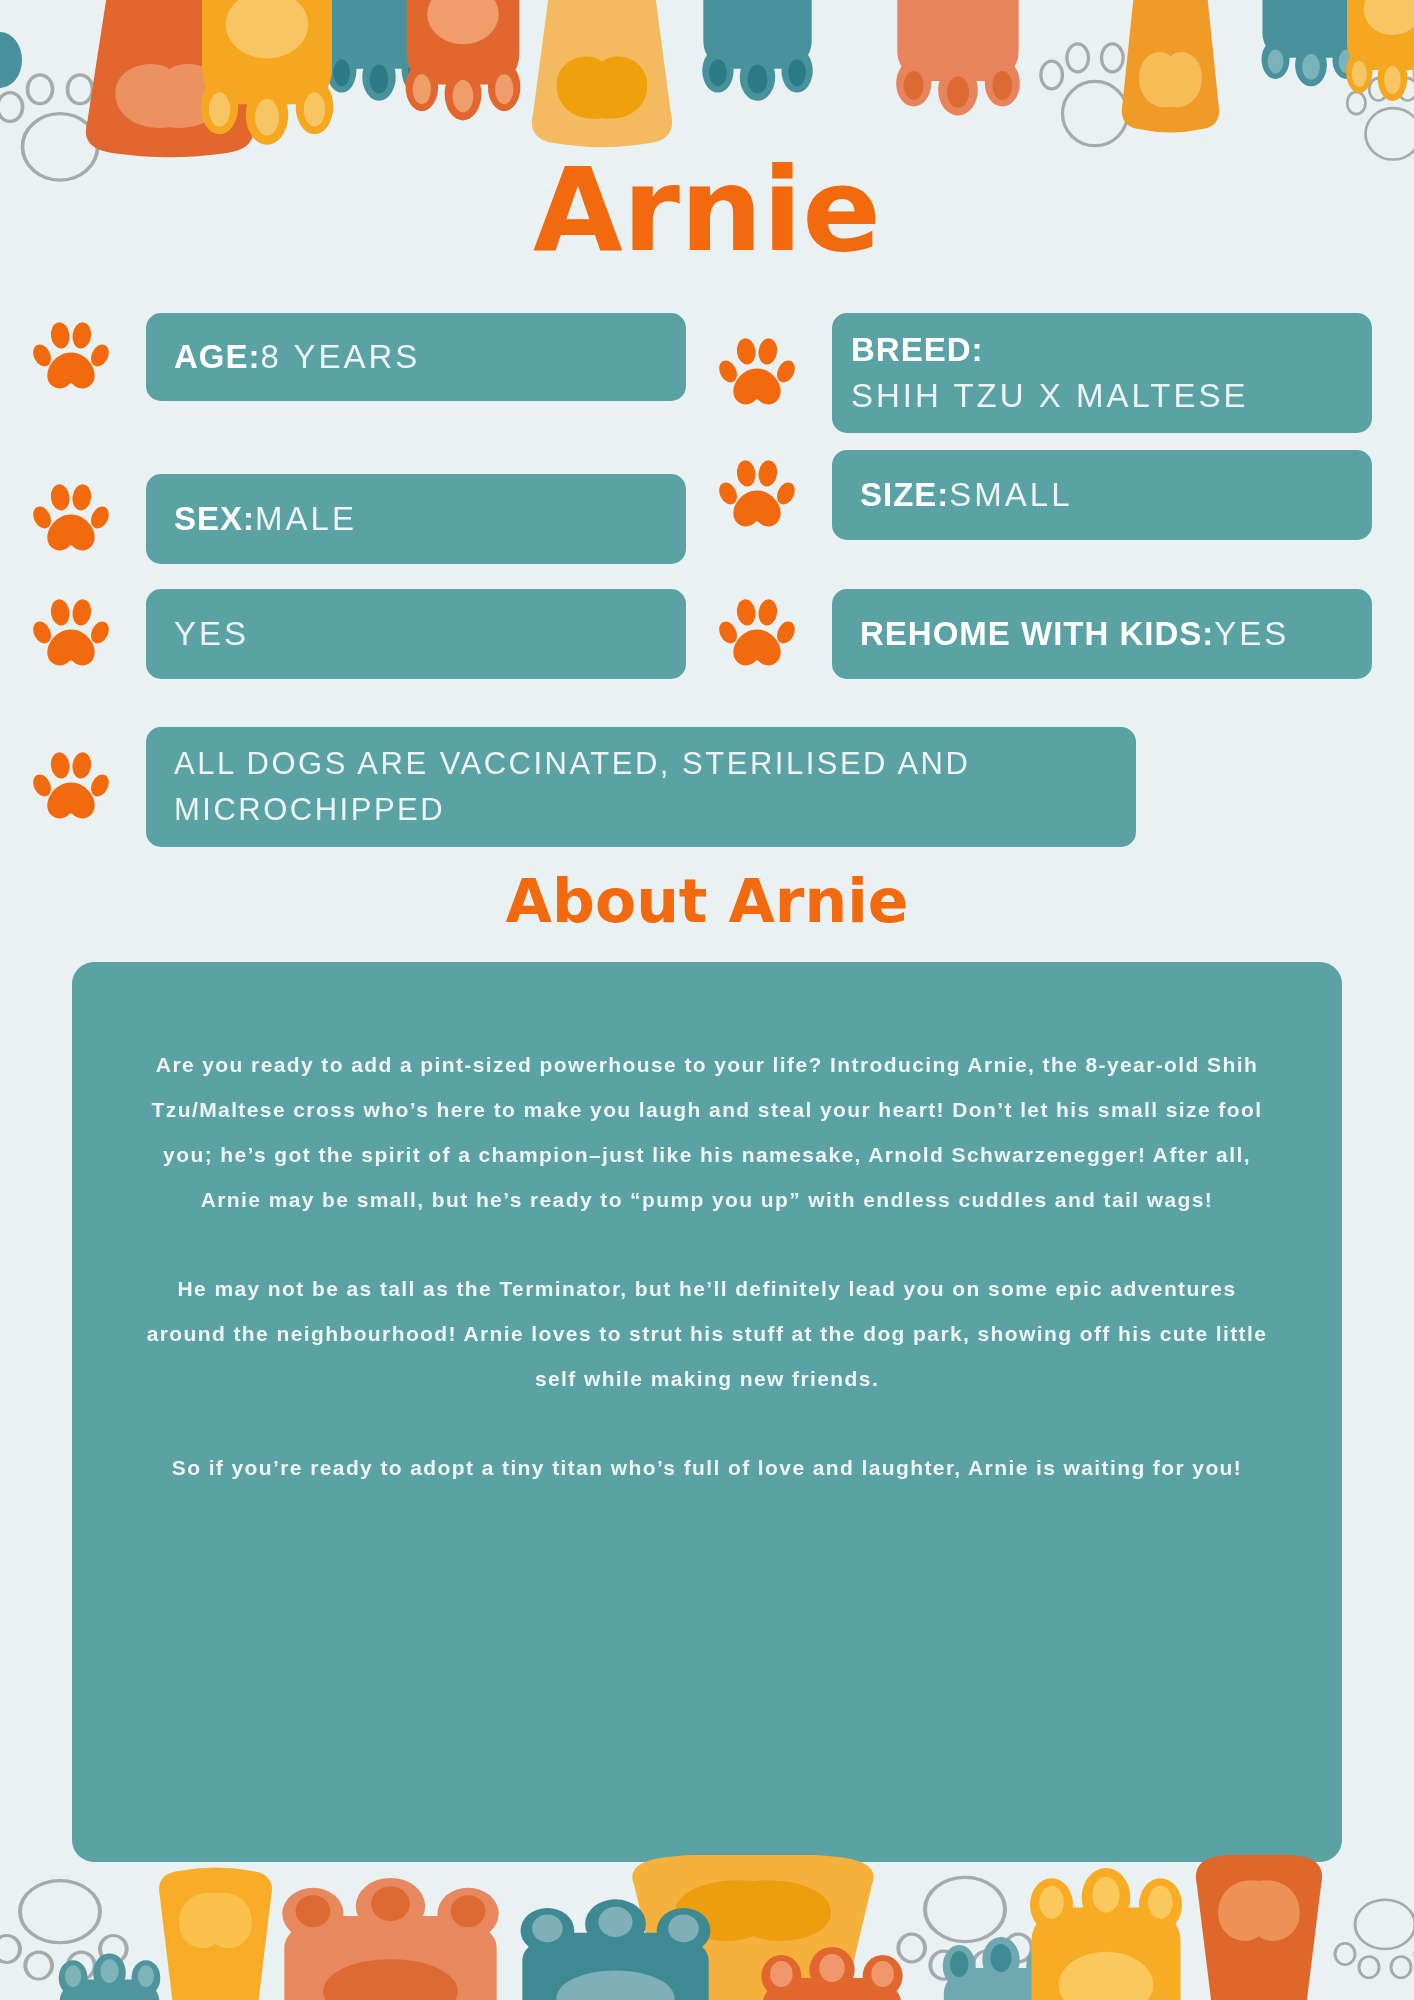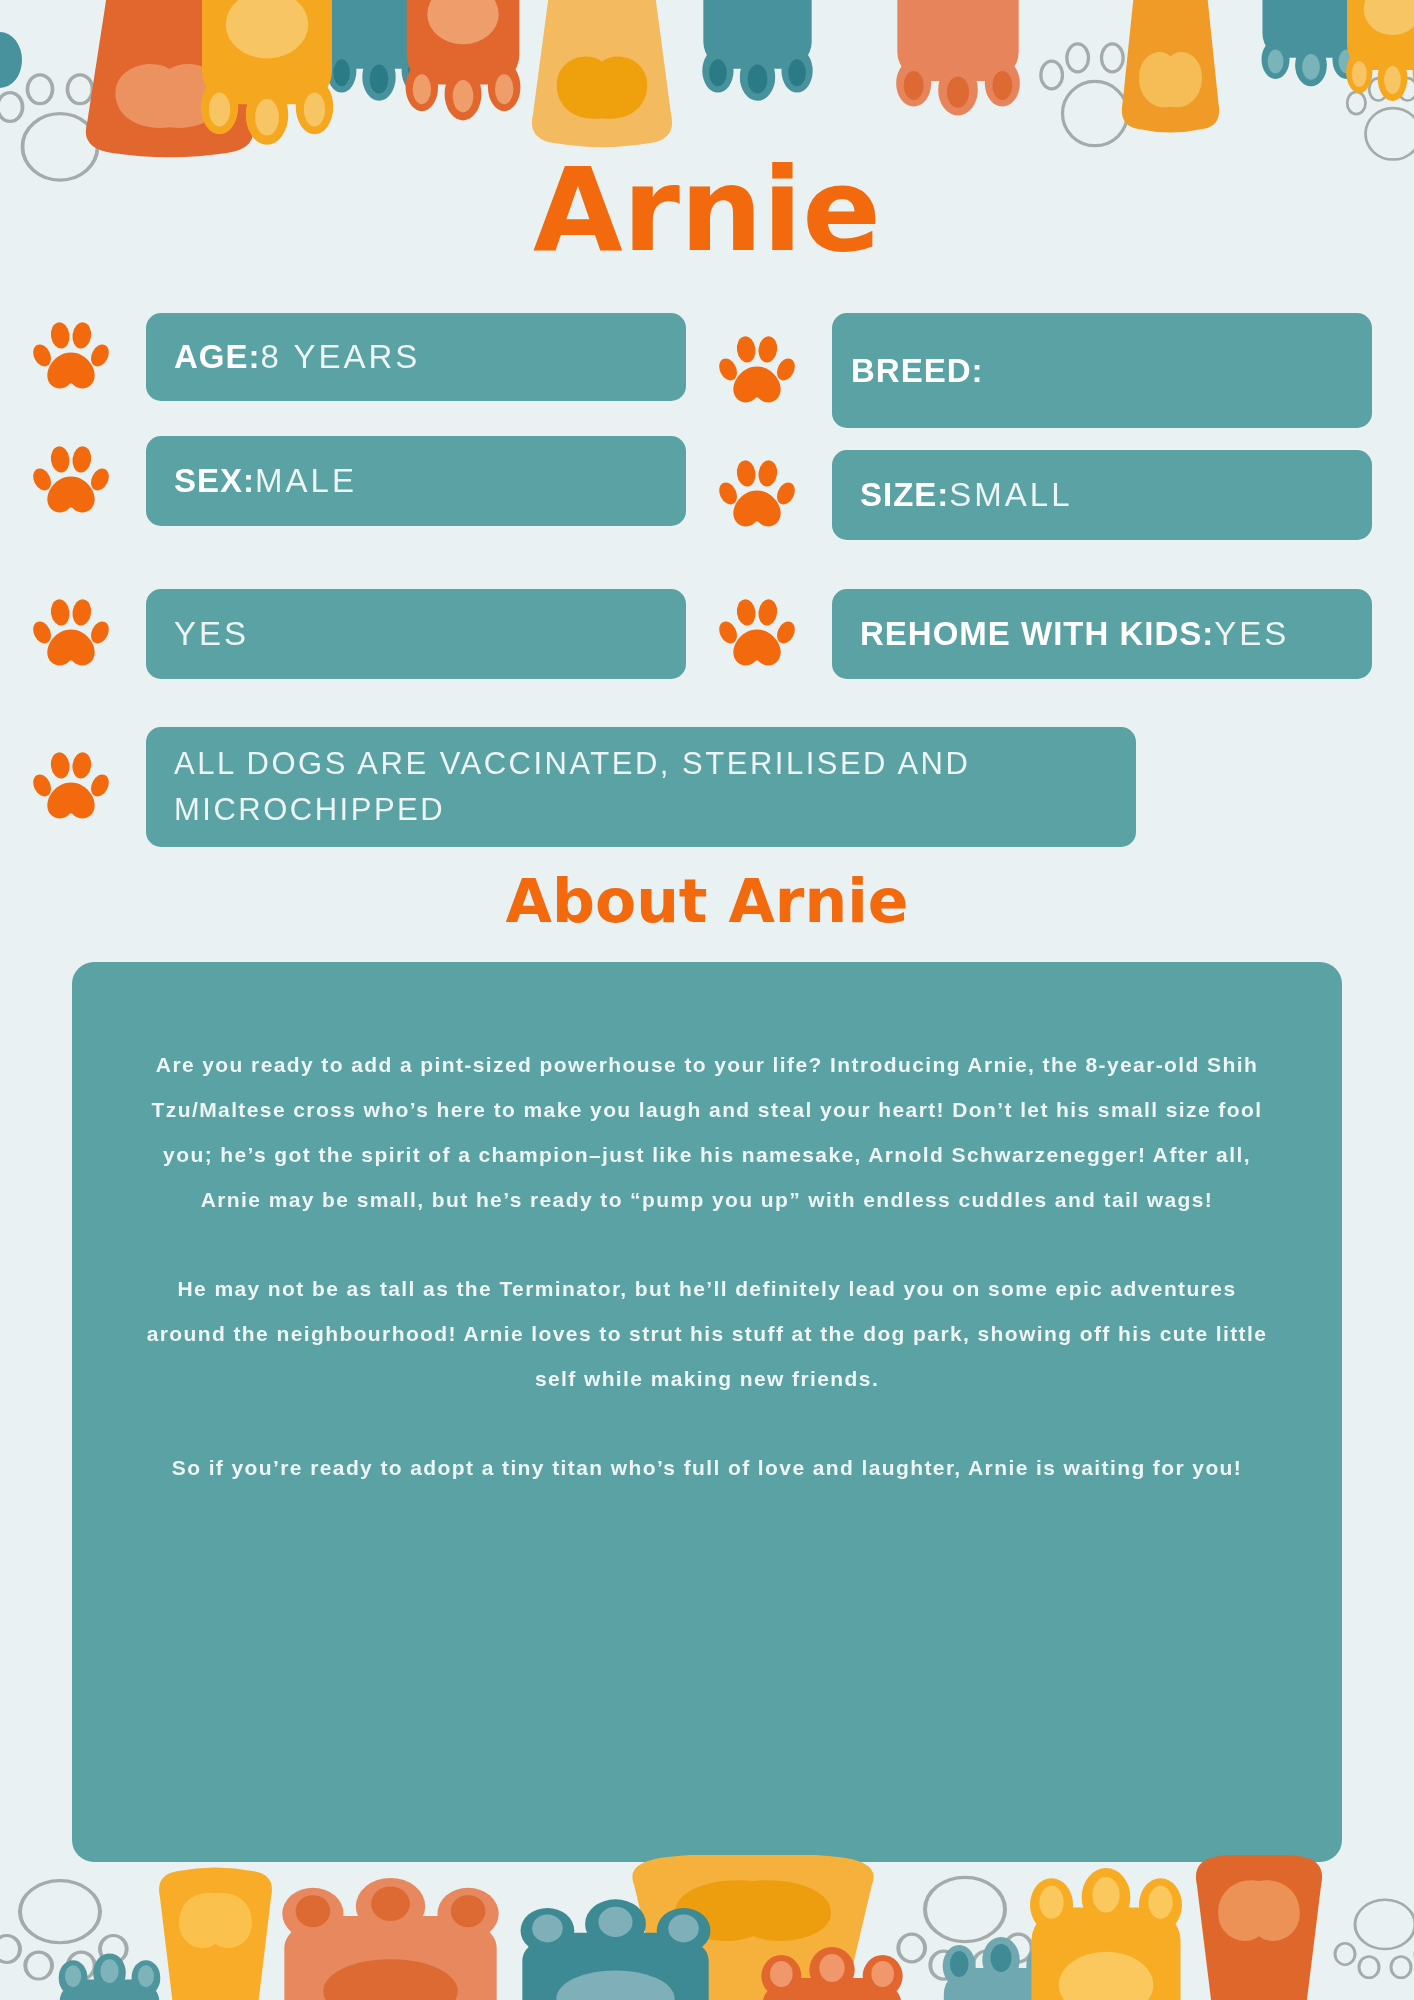--- a/index.html
+++ b/index.html
@@ -30,21 +30,21 @@
     background:#5AA2A3; border-radius:15px;
     display:flex; align-items:center; flex-wrap:wrap;
     padding:14px 28px; color:#FFFFFF;
     font-size:33px; line-height:46px;
   }
   .info-box .lbl { font-weight:bold; letter-spacing:1px; white-space:pre; }
   .info-box .val { font-weight:400; color:#EDF4F3; letter-spacing:3px; }
   .row-age  { top:313px; left:32px; }
   .row-breed{ top:313px; left:718px; }
   .row-breed .info-box { min-height:115px;padding-left:19px; }
-  .row-sex  { top:436px; left:32px; }
+  .row-sex  { top:474px; left:32px; }
   .row-size { top:450px; left:718px; }
   .row-sex .info-box, .row-size .info-box,
   .row-dogs .info-box, .row-kids .info-box { min-height:90px; }
   .row-dogs { top:589px; left:32px; }
   .row-kids { top:589px; left:718px; }
   .row-vacc { top:727px; left:32px; }
   .row-vacc .info-box { width:990px; min-height:90px; justify-content:center; }
   .row-vacc .val { font-size:31px; letter-spacing:2.5px; }
   
   .about-heading {
@@ -181,20 +181,21 @@
       <span class="lbl">AGE:</span>
       <span class="val">8 YEARS</span>
     </div>
   </div>
   <div class="info-row row-breed">
     <svg class="paw-icon">
         <use href="#sym-pawicon"></use>
       </svg>
     <div class="info-box">
       <span class="lbl">BREED:</span>
+      <span class="val">SHIH TZU X MALTESE</span>
     </div>
   </div>
   <div class="info-row row-sex">
     <svg class="paw-icon">
         <use href="#sym-pawicon"></use>
       </svg>
     <div class="info-box">
       <span class="lbl">SEX:</span>
       <span class="val">MALE</span>
     </div>

